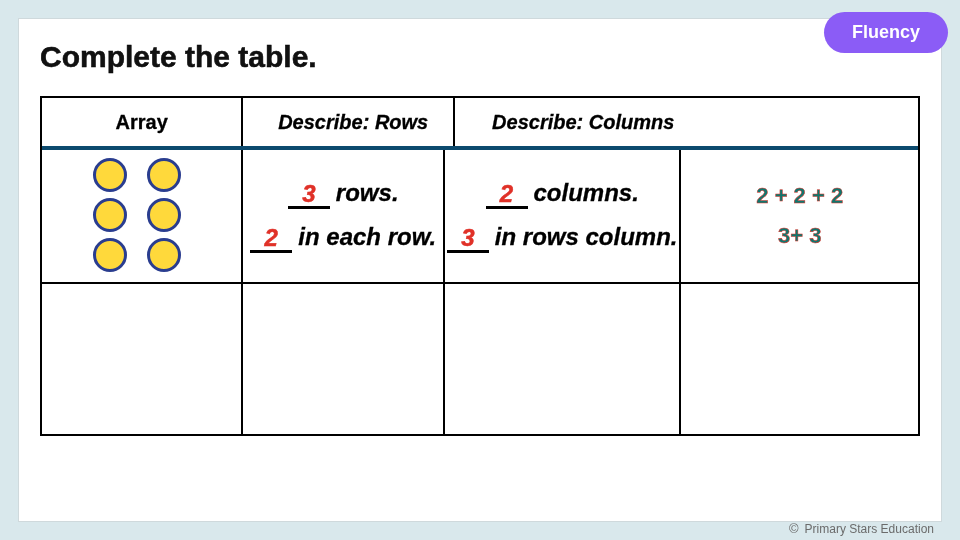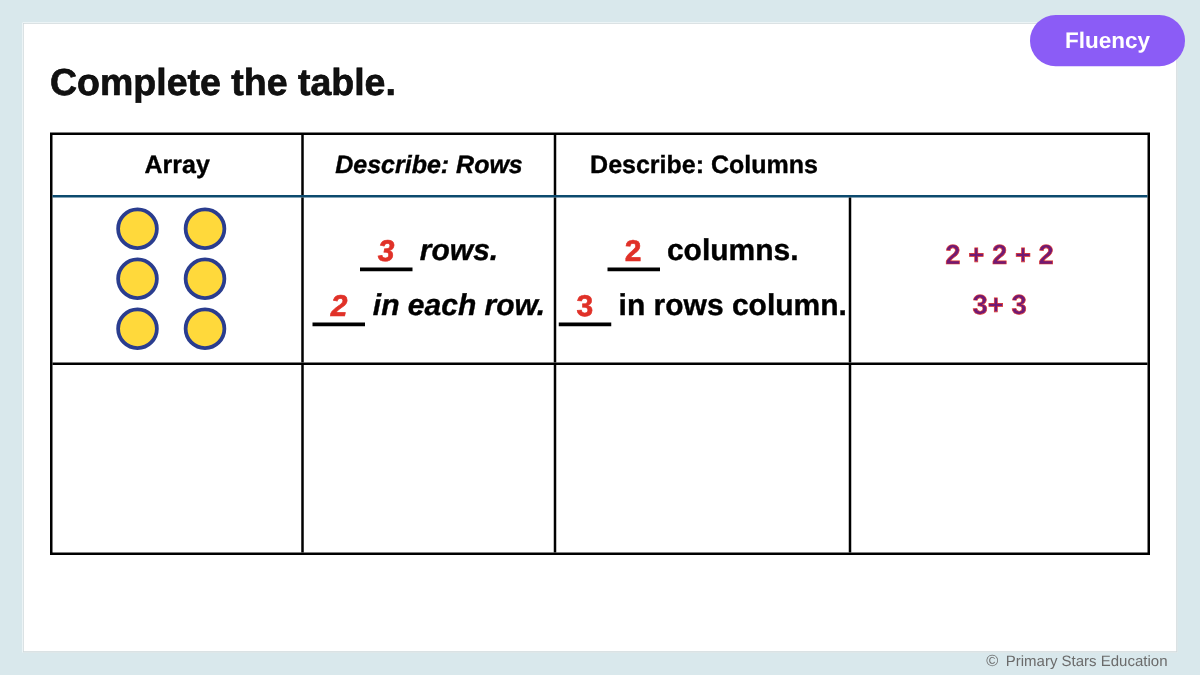--- a/index.html
+++ b/index.html
@@ -23,44 +23,44 @@
     color: #fff;
     font-weight: bold;
     font-size: 18px;
     padding: 10px 28px;
     border-radius: 24px;
   }
   .title {
     font-size: 30px;
     font-weight: 900;
     color: #111;
-    padding: 32px 22px 8px 22px;
+    padding: 22px 22px 8px 22px;
     -webkit-text-stroke: 0.5px #000;
   }
   .tablewrap {
     margin: 14px 22px 0 22px;
     border: 2px solid #000;
     background: #fff;
   }
   .row { display: flex; }
   .hcell, .bcell {
     border-right: 2px solid #000;
     display: flex; align-items: center; justify-content: center;
     text-align: center;
     font-weight: 900;
     -webkit-text-stroke: 0.3px #000;
   }
   .hcell:last-child, .bcell:last-child { border-right: none; }
-  .hrow { border-bottom: 2px solid #0c4a6e; }
+  .hrow { border-bottom: 4px solid #0c4a6e; gap: 10px; }
   .hcell { height: 48px; font-size: 20px; }
   .brow { border-bottom: 2px solid #000; }
   .bcell { height: 132px; font-size: 18px; flex-direction: column; gap: 14px; }
   .c-array { width: 23%; }
   .c-rows  { width: 23%; font-style: italic; }
-  .c-cols  { width: 27%; }
+  .c-cols  { width: 27%; font-style: italic; }
   .c-num   { width: 27%; }
 
   .array {
     display: grid;
     grid-template-columns: repeat(2, 44px);
     grid-template-rows: repeat(3, 36px);
     gap: 4px 10px;
   }
   .dot {
     width: 34px; height: 34px; border-radius: 50%;
@@ -82,21 +82,21 @@
   }
   .ans {
     color: #e03128;
     font-weight: 900;
     font-size: 24px;
     -webkit-text-stroke: 0.5px #e03128;
     position: relative;
     top: 2px;
   }
   .suffix { font-size: 24px; font-weight: 900; padding-bottom: 2px; }
-  .numsent { color: #701a75; font-weight: 900; font-size: 22px; -webkit-text-stroke: 0.5px #e03128; }
+  .numsent { color: #0f766e; font-weight: 900; font-size: 22px; -webkit-text-stroke: 0.5px #e03128; }
 
   .footer {
     position: absolute;
     right: 26px; bottom: 4px;
     font-size: 12px; color: #6b6b6b;
     font-family: Arial, sans-serif;
     display: flex; align-items: center; gap: 6px;
   }
   .footer .c { font-size: 13px; }
 </style>

